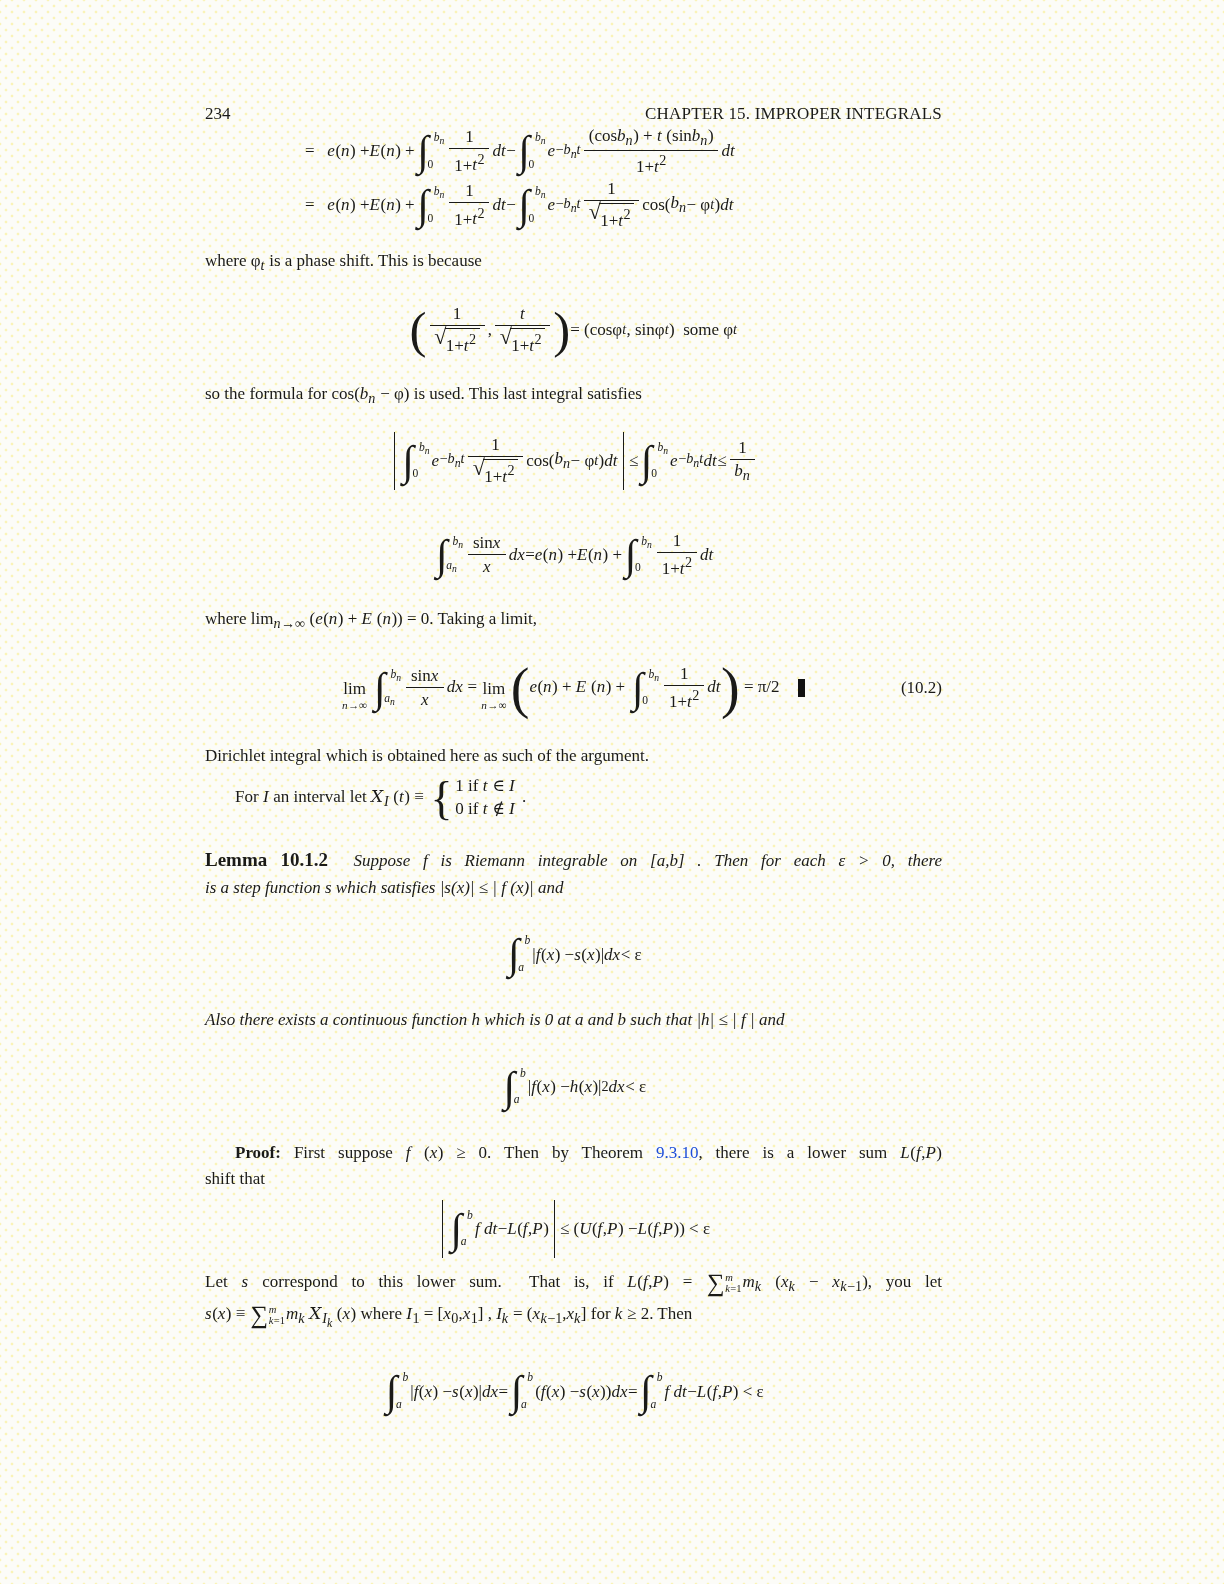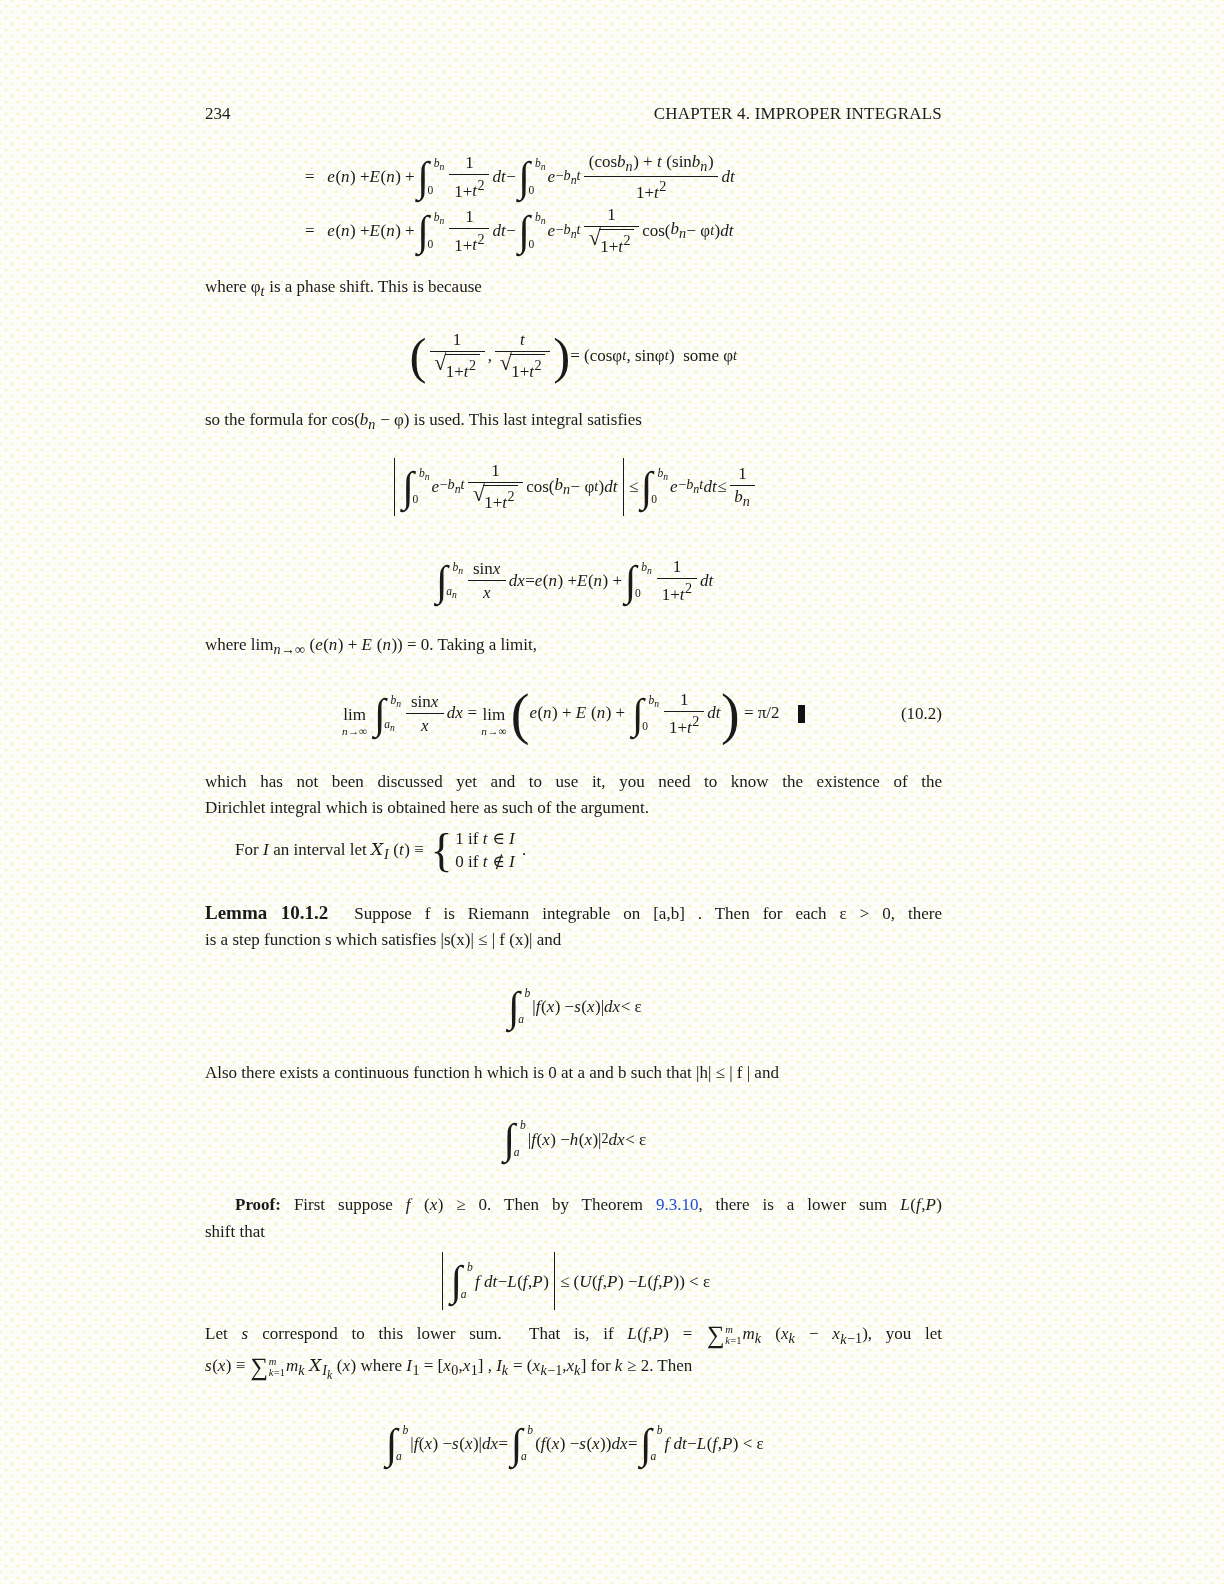--- a/index.html
+++ b/index.html
@@ -11,26 +11,26 @@
     background-image:
       radial-gradient(circle, rgba(248,236,130,.55) 1.1px, transparent 1.7px),
       radial-gradient(circle, rgba(248,236,130,.55) 1.1px, transparent 1.7px);
     background-size:12px 12px, 12px 12px;
     background-position:0 0, 6px 6px;
     position:relative;
     overflow:hidden;
   }
   .content{position:absolute;left:205px;top:104px;width:737px;font-size:17px;}
 
-  .header-row{display:flex;justify-content:space-between;align-items:baseline;margin-bottom:26px;}
+  .header-row{display:flex;justify-content:space-between;align-items:baseline;}
   .header-row .chap{letter-spacing:.2px;}
 
   p,.line{margin:0;line-height:26.5px;}
   .ind{text-indent:30px;}
-  .it{}
+  .it{font-style:italic;}
   .jl{text-align:justify;text-align-last:justify;}
   b{font-weight:bold;}
   .link{color:#1d4ed8;cursor:pointer;}
 
   
   .eq{display:flex;align-items:center;justify-content:center;line-height:1.25;}
   .eq-align{justify-content:flex-start;padding-left:100px;min-height:54px;}
   .eq-mid{min-height:86px;}
   .eq-rel{position:relative;}
   .eq-tag{position:absolute;right:0;top:50%;transform:translateY(-50%);}
@@ -79,21 +79,21 @@
   i{padding-right:.03em;}
   .scr{font-family:"DejaVu Serif",serif;font-style:italic;letter-spacing:.02em;}
 </style>
 </head>
 <body>
 
 <div class="content">
 
   <div class="header-row">
     <span>234</span>
-    <span class="chap">CHAPTER 4.  IMPROPER INTEGRALS</span>
+    <span class="chap">CHAPTER 15.  IMPROPER INTEGRALS</span>
   </div>
 
   <div class="eq eq-align">=&nbsp;&nbsp;&nbsp;<i>e</i>(<i>n</i>) + <i>E</i> (<i>n</i>) + <span class="int">
         <span class="isym">∫</span>
         <span class="lims">
           <span class="up"><i>b<sub>n</sub></i></span>
           <span class="lo">0</span>
         </span>
       </span><span class="fr">
         <span class="nu">1</span>
@@ -211,21 +211,20 @@
         </span><span class="bp big">(</span><i>e</i>(<i>n</i>) + <i>E</i> (<i>n</i>) + <span class="int">
           <span class="isym">∫</span>
           <span class="lims">
             <span class="up"><i>b<sub>n</sub></i></span>
             <span class="lo">0</span>
           </span>
         </span><span class="fr"><span class="nu">1</span><span class="de">1+<i>t</i><sup>2</sup></span></span><i>dt</i><span class="bp big">)</span> = π/2 &nbsp;<span class="qed"></span></span>
     <span class="eq-tag">(10.2)</span>
   </div>
 
-  <p class="line jl">which has not been discussed yet and to use it, you need to know the existence of the</p>
   <p class="line">Dirichlet integral which is obtained here as such of the argument.</p>
 
   <p class="line" style="margin-top:2px;padding-left:30px;min-height:54px;display:flex;align-items:center;">
       <span>For <i>I</i> an interval let <i class="scr">X</i><sub><i>I</i></sub> (<i>t</i>) ≡ <span class="cases">
           <span class="cbrace">{</span>
           <span class="crows">
             <span>1 if <i>t</i> ∈ <i>I</i></span>
             <span>0 if <i>t</i> ∉ <i>I</i></span>
           </span>
         </span> .</span>

